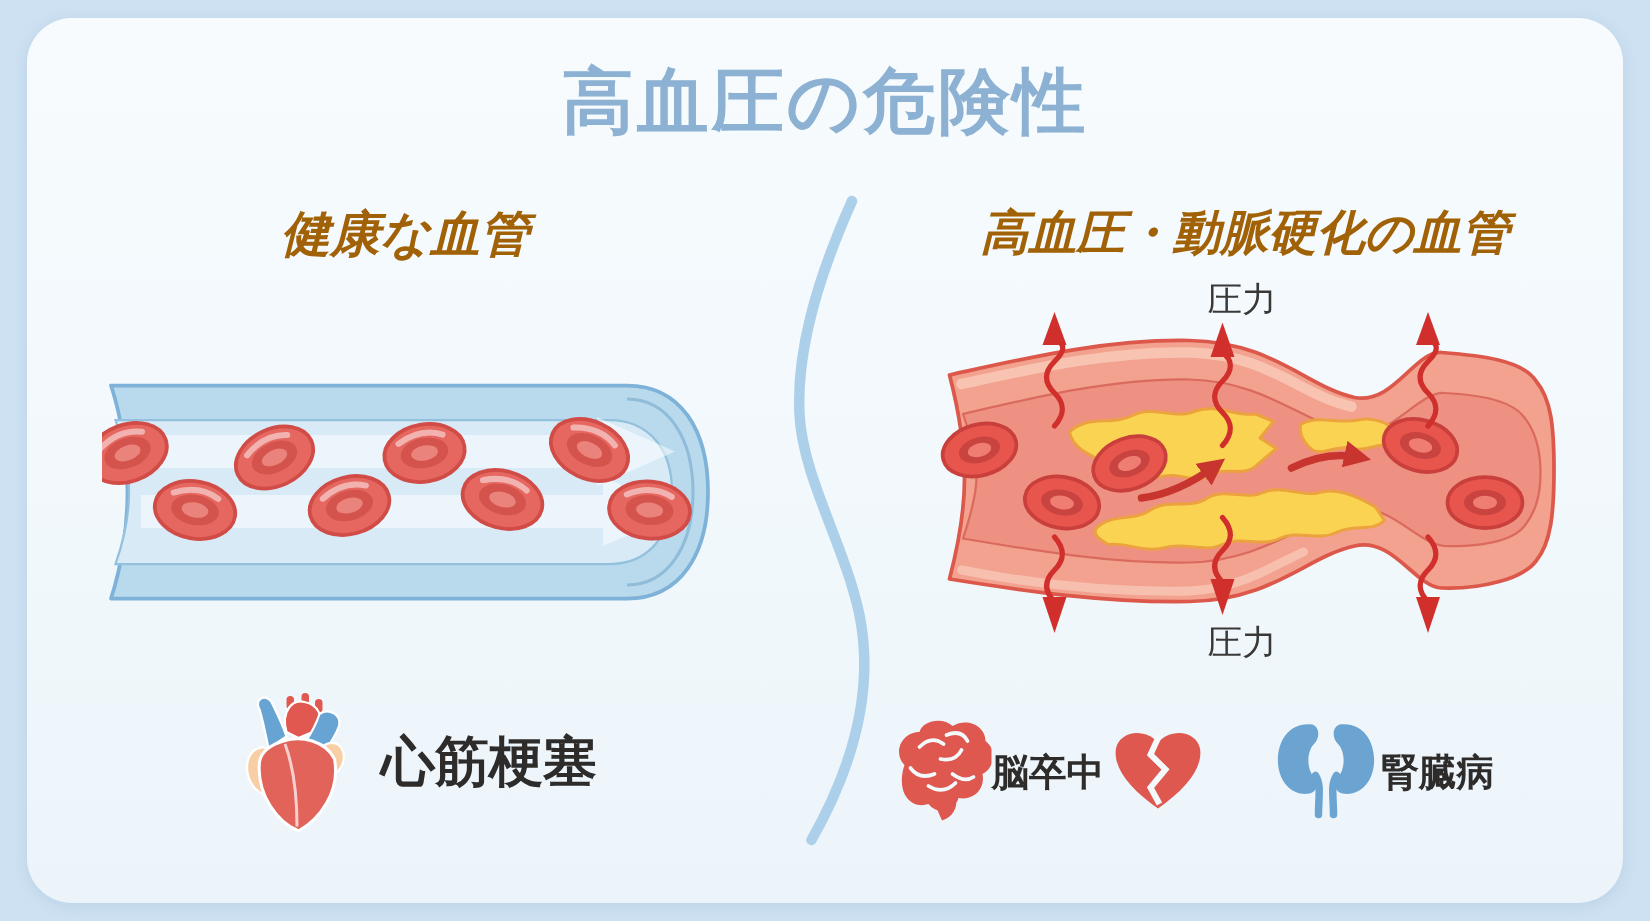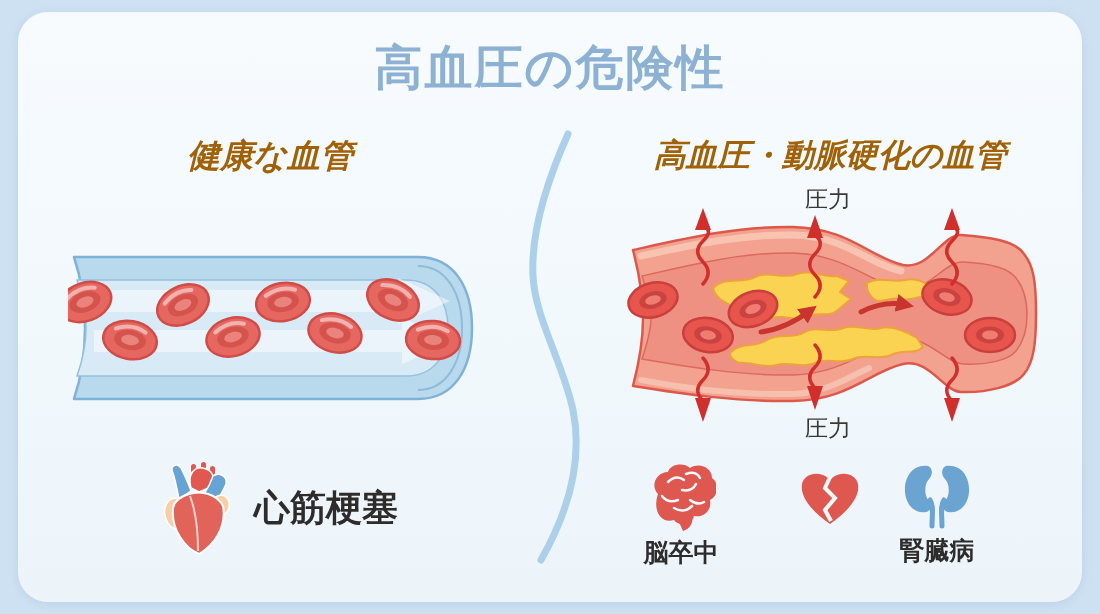--- a/index.html
+++ b/index.html
@@ -35,21 +35,21 @@
   .pressure-label.bottom { top:413px; }
   svg.abs { position:absolute; }
   .normal-flow-row {
     position:absolute; left:160px; top:460px; height:96px;
     display:flex; align-items:center; gap:18px;
   }
   .normal-flow-caption { font-size:36px; font-weight:700; color:#2e2c2b; white-space:nowrap; }
   .comp {
     position:absolute; top:460px; width:180px; height:106px;
     transform:translateX(-50%);
-    display:flex; flex-direction:column; align-items:center;
+    display:flex; flex-direction:row; align-items:center;
   }
   .comp .icon-box { height:76px; display:flex; align-items:center; justify-content:center; }
   .comp .comp-label {
     margin-top:2px; font-size:25px; font-weight:700; color:#2e2c2b; white-space:nowrap;
   }
   .comp.c0 { left:681px; }
   .comp.c1 { left:830px; }
   .comp.c2 { left:937px; }
 </style>
 </head>

